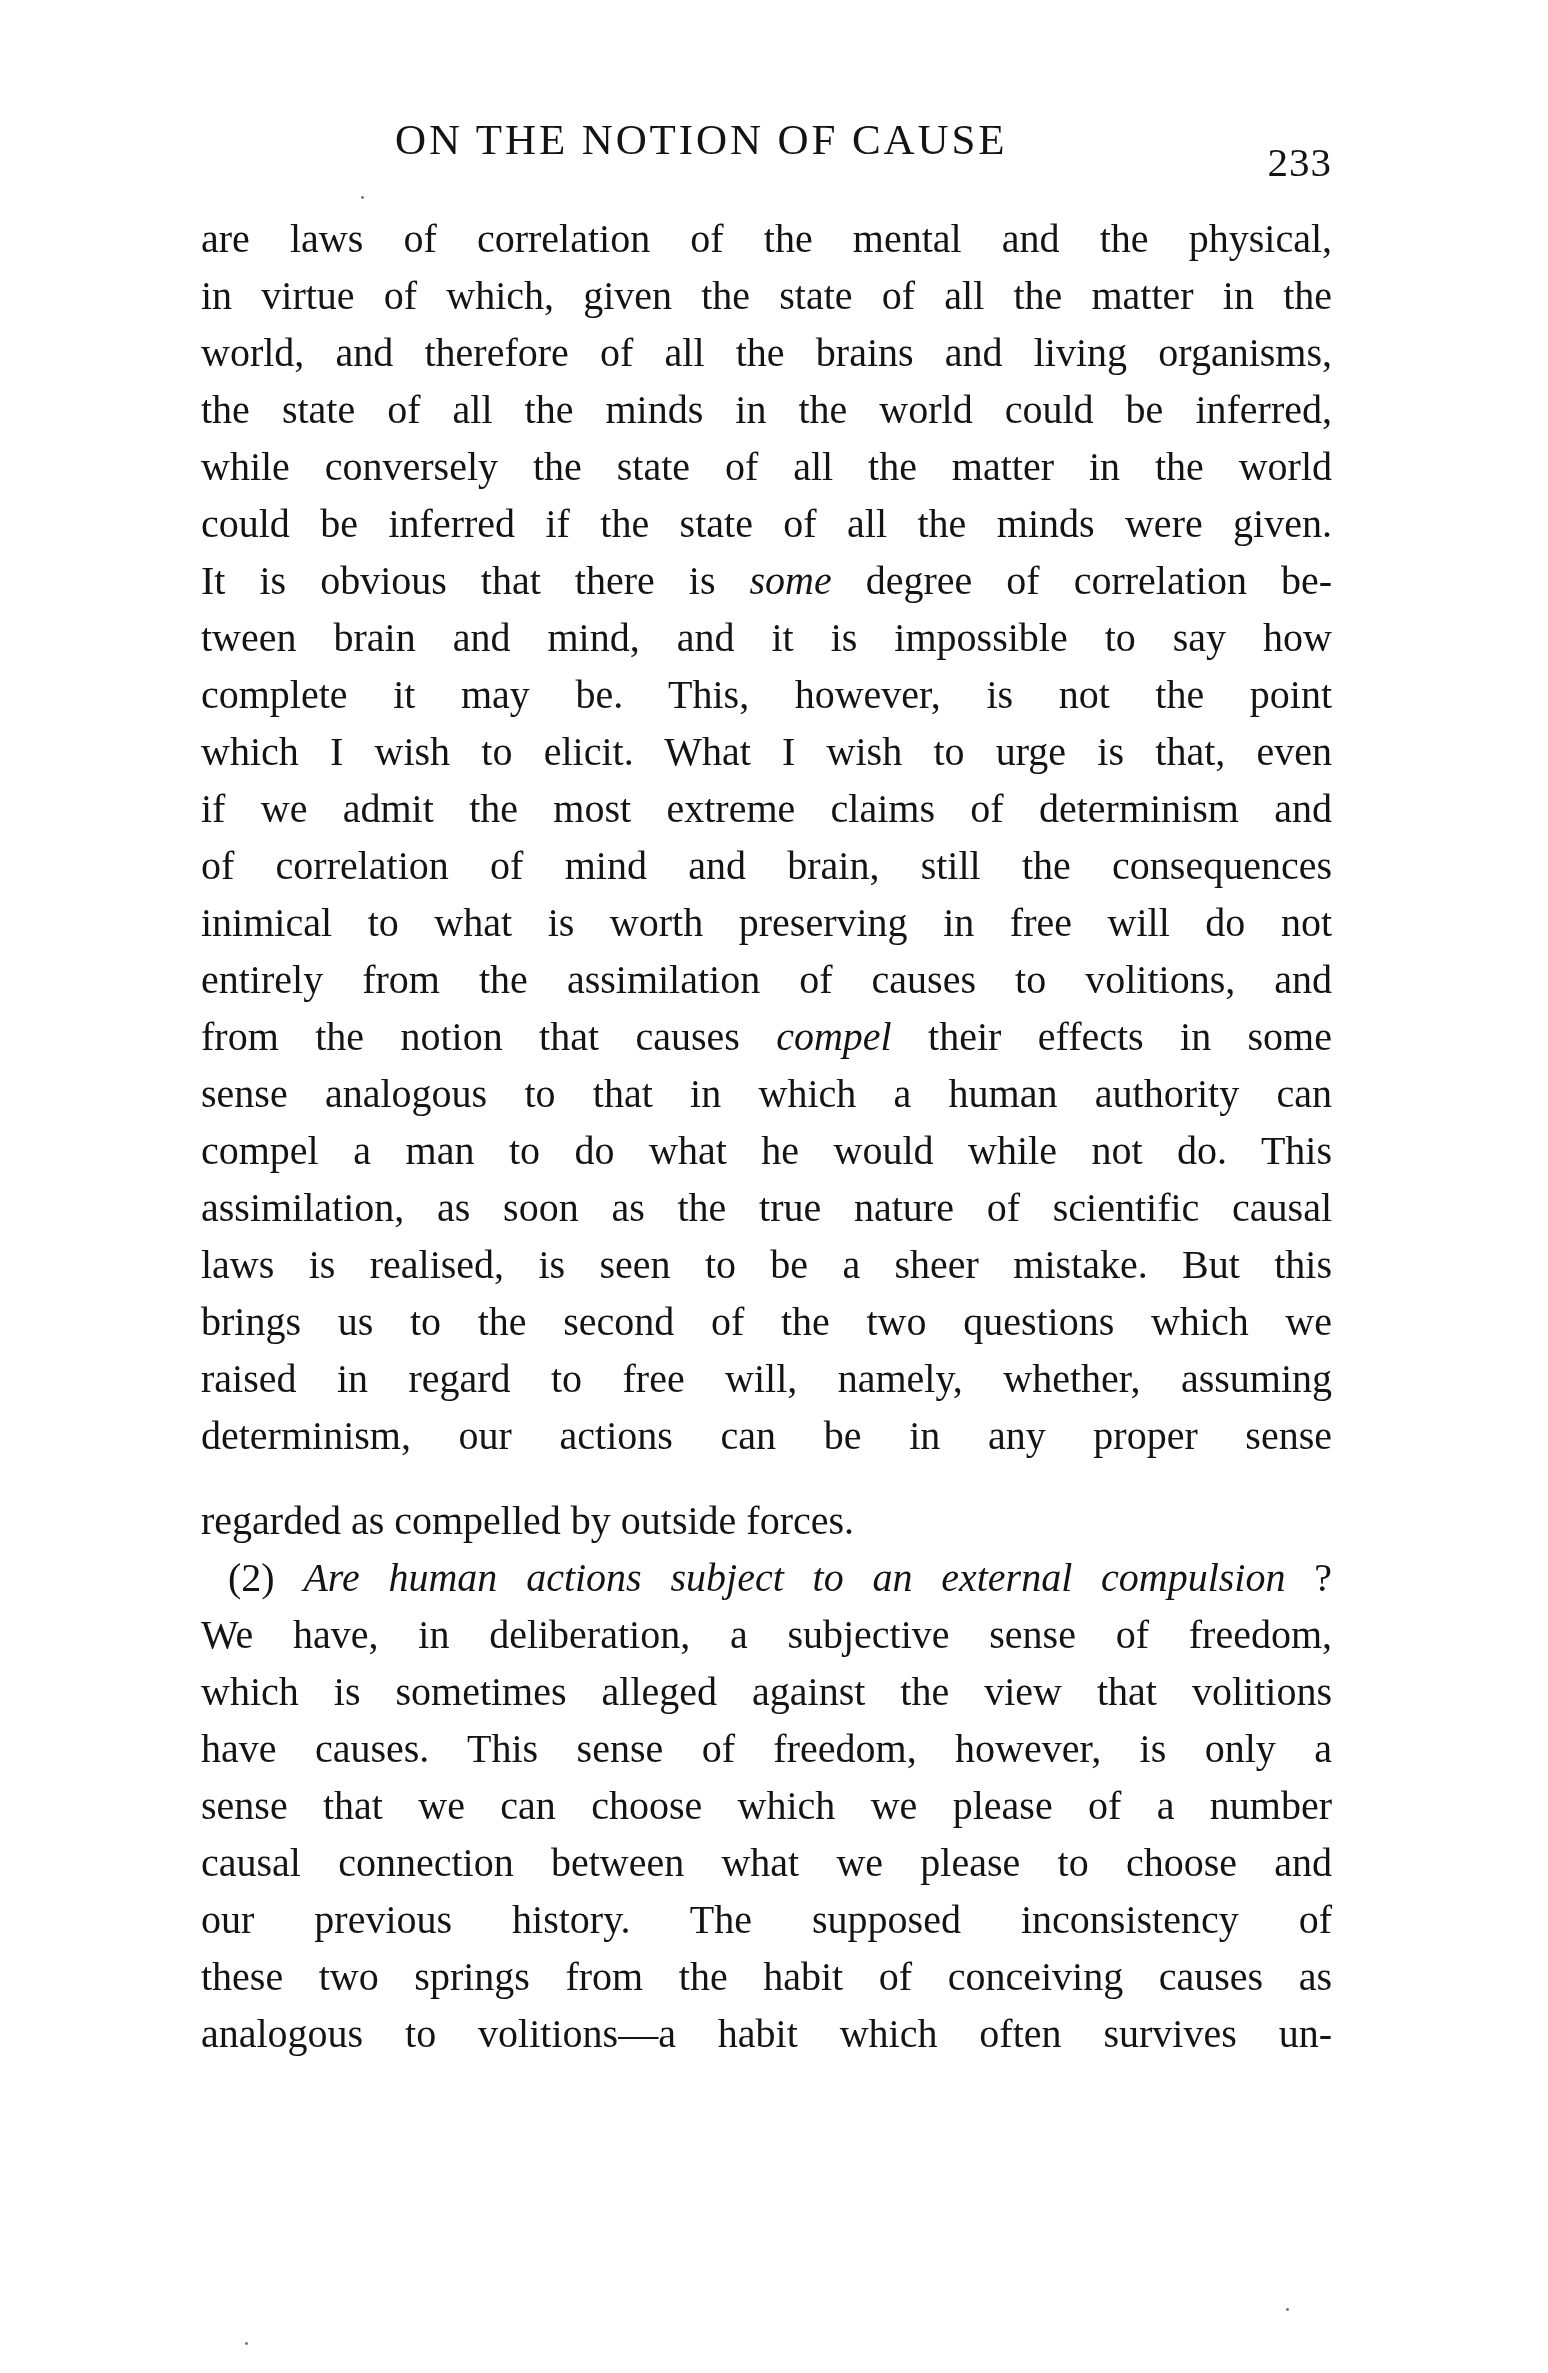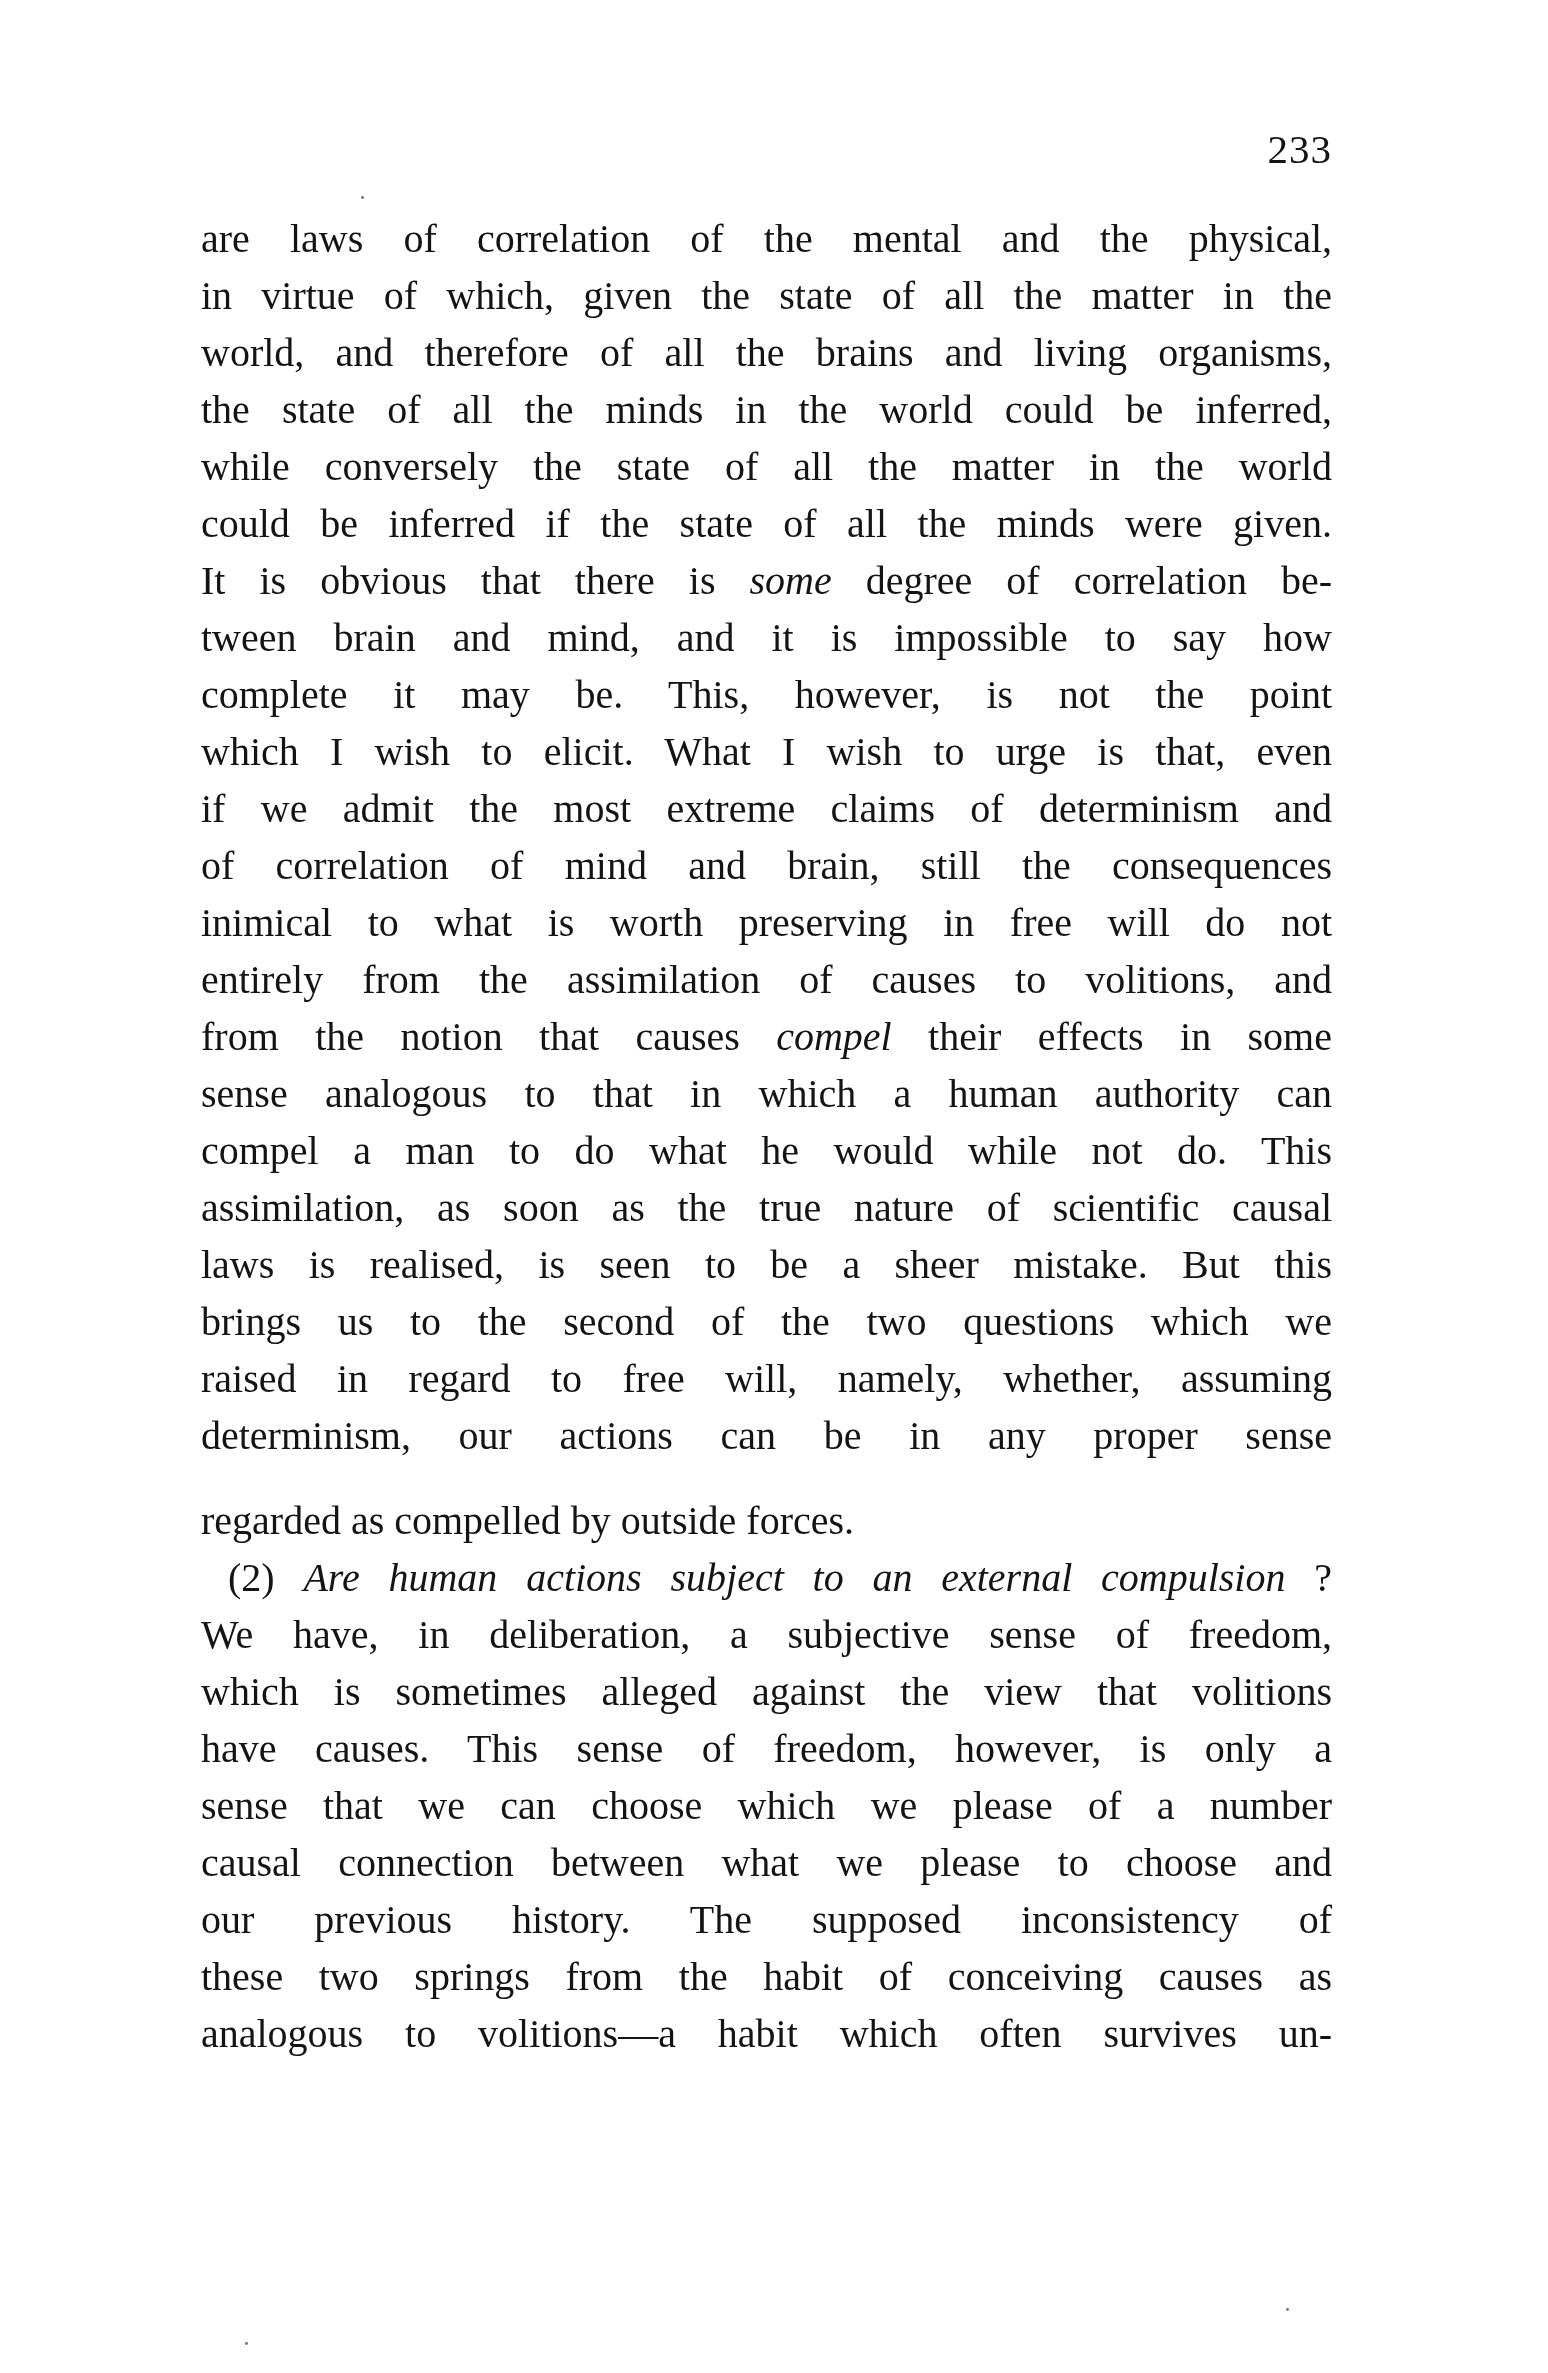--- a/index.html
+++ b/index.html
@@ -1,32 +1,33 @@
 <!DOCTYPE html>
 <html><head>
 <meta charset="utf-8">
 <style>
   html, body { margin: 0; padding: 0; background: #ffffff; }
   body { width: 1549px; height: 2374px; position: relative; overflow: hidden;
          font-family: "Liberation Serif", "DejaVu Serif", serif; color: #141414; }
   .running-head { position: absolute; top: 115px; left: 201px; width: 1131px; height: 58px; }
   .running-title { position: absolute; left: 194px; top: 0; font-size: 43px; letter-spacing: 2.9px; white-space: nowrap; }
-  .page-number { position: absolute; right: 0; top: 10px; font-size: 41px; letter-spacing: 1px; }
+  .page-number { position: absolute; right: 0; top: 23px; font-size: 41px; letter-spacing: 1px; }
   .body-text { position: absolute; top: 210px; left: 201px; width: 1131px; }
   .line { height: 57px; line-height: 57px; font-size: 40px; white-space: nowrap;
           text-align: justify; text-align-last: justify; }
   .line.last { text-align-last: left; margin-top: 28px; }
   .line.indent { padding-left: 27px; }
   .line em { }
   .speck { position: absolute; width: 2.9px; height: 2.9px; background: #777; border-radius: 50%; }
 </style>
 </head>
 <body>
 
 <div class="running-head">
+  <span class="running-title">ON THE NOTION OF CAUSE</span>
   <span class="page-number">233</span>
 </div>
 
 <div class="body-text">
   <div class="line">are laws of correlation of the mental and the physical,</div>
   <div class="line">in virtue of which, given the state of all the matter in the</div>
   <div class="line">world, and therefore of all the brains and living organisms,</div>
   <div class="line">the state of all the minds in the world could be inferred,</div>
   <div class="line">while conversely the state of all the matter in the world</div>
   <div class="line">could be inferred if the state of all the minds were given.</div>

